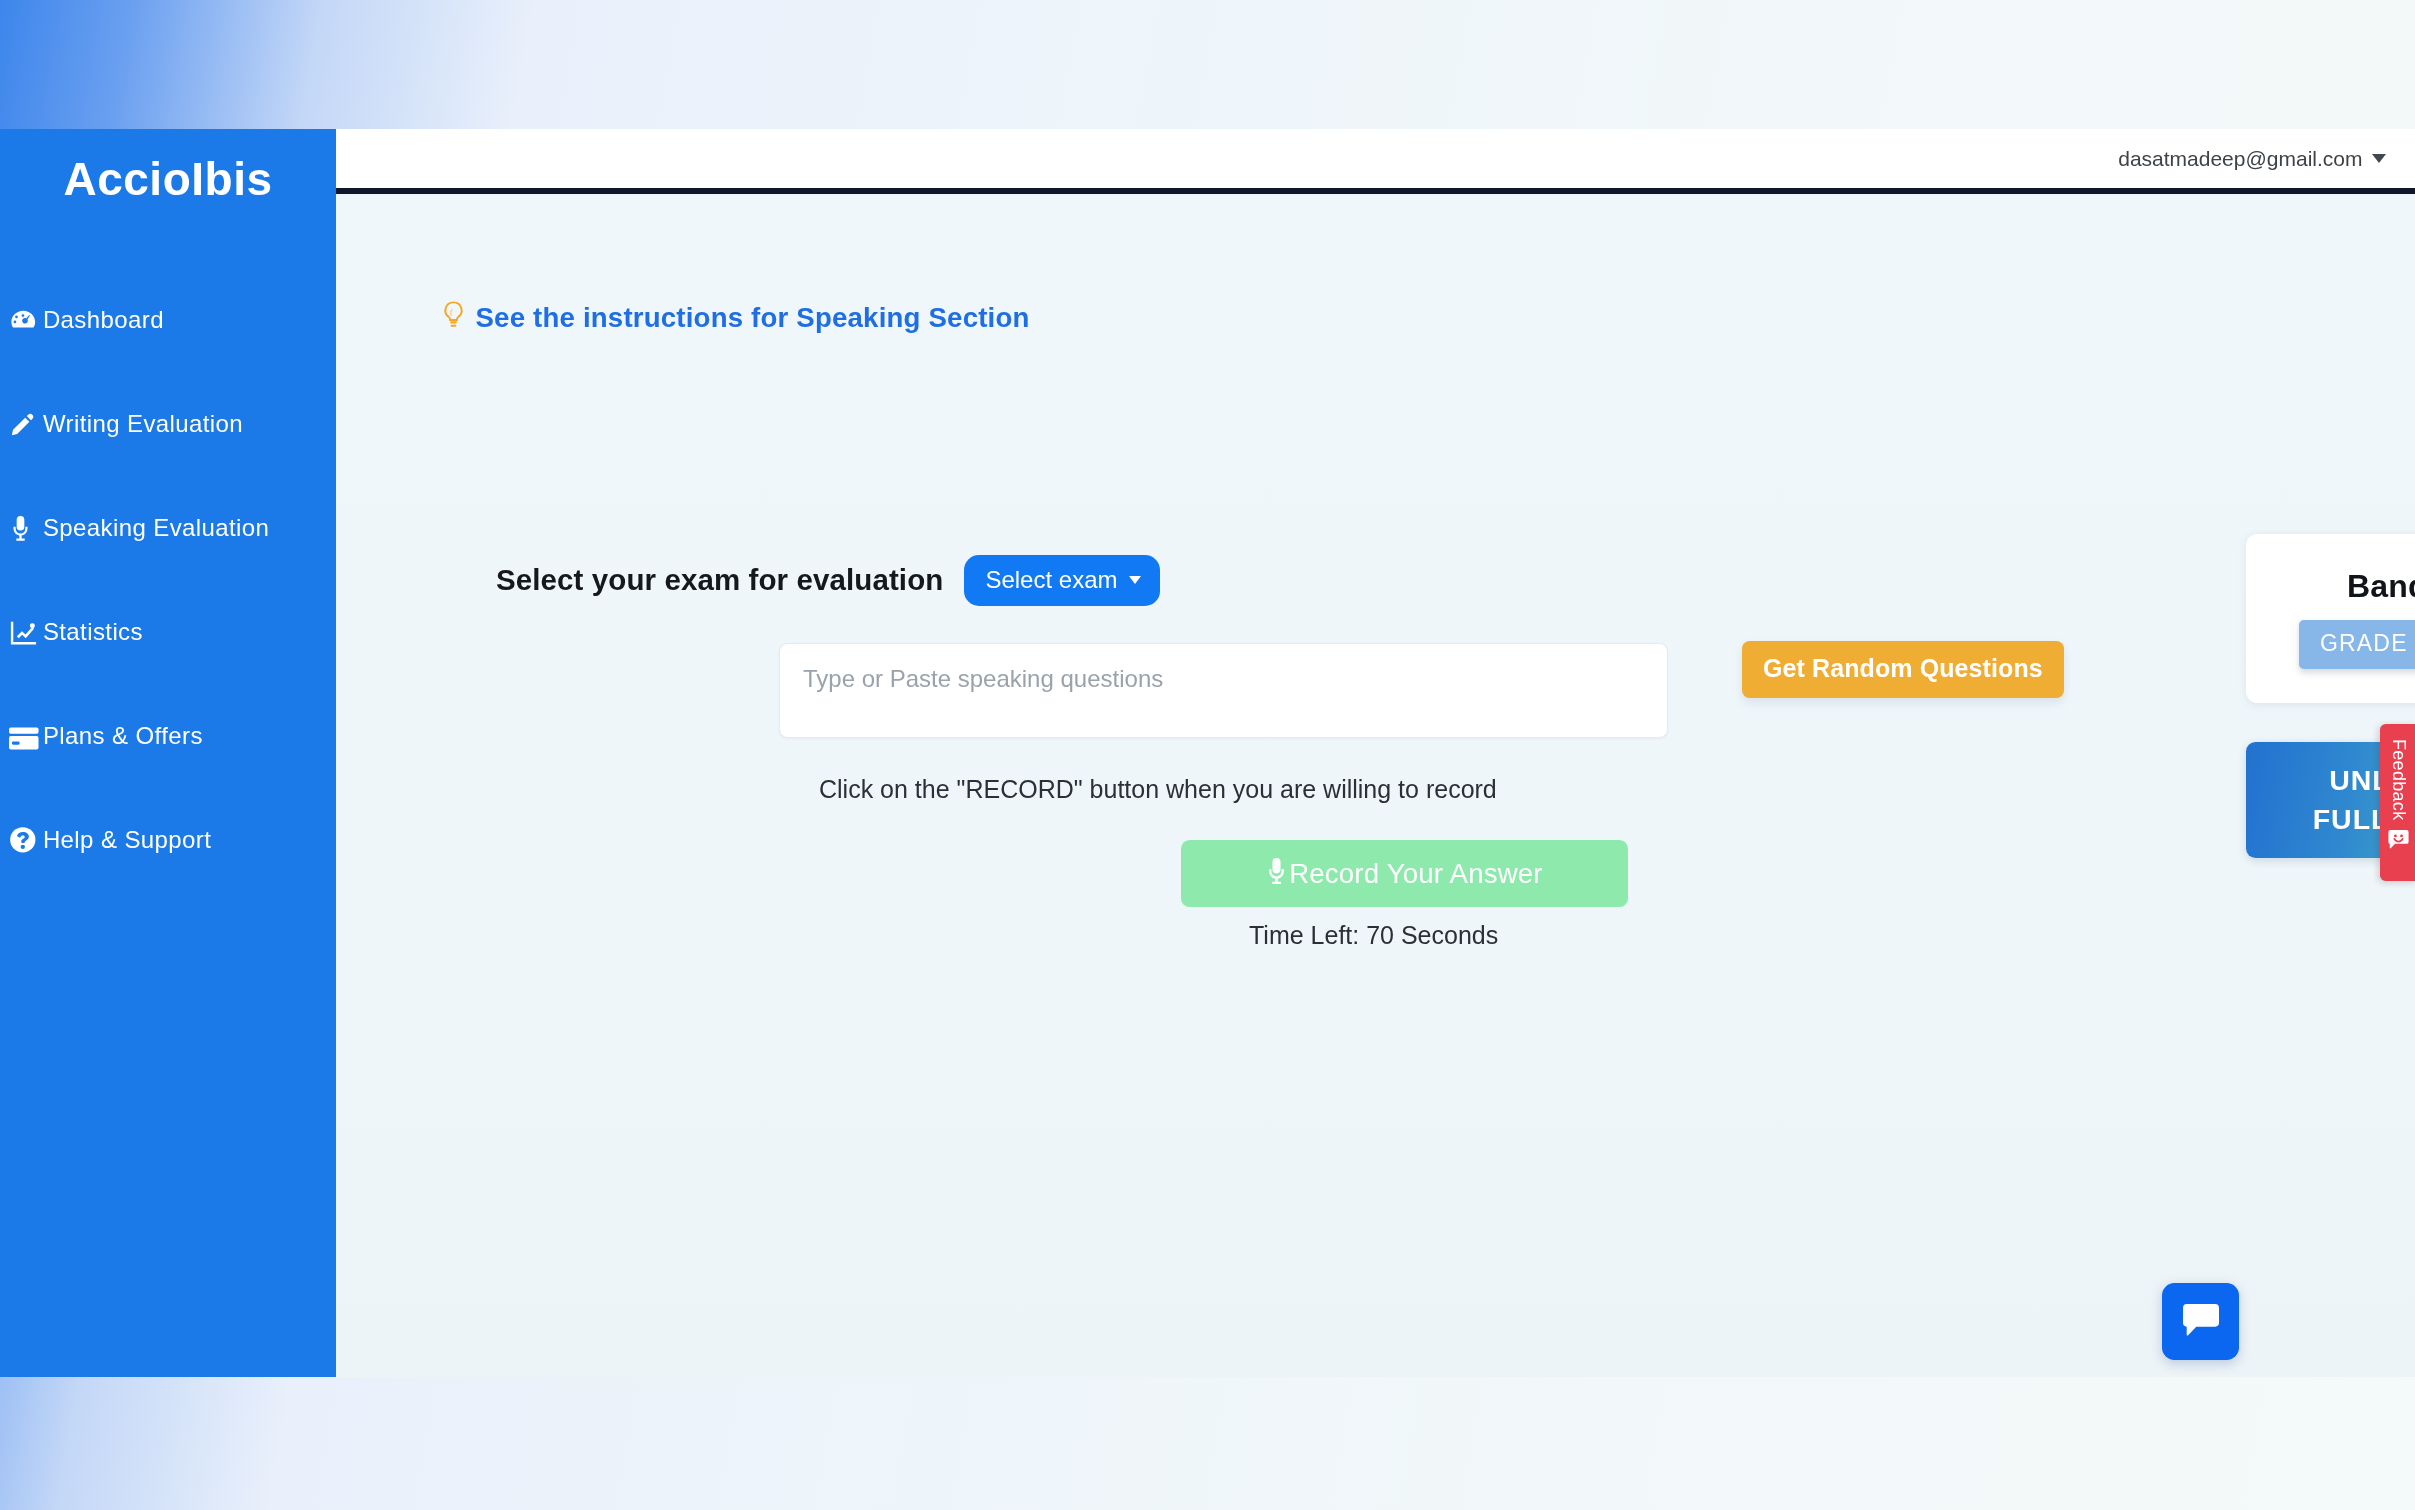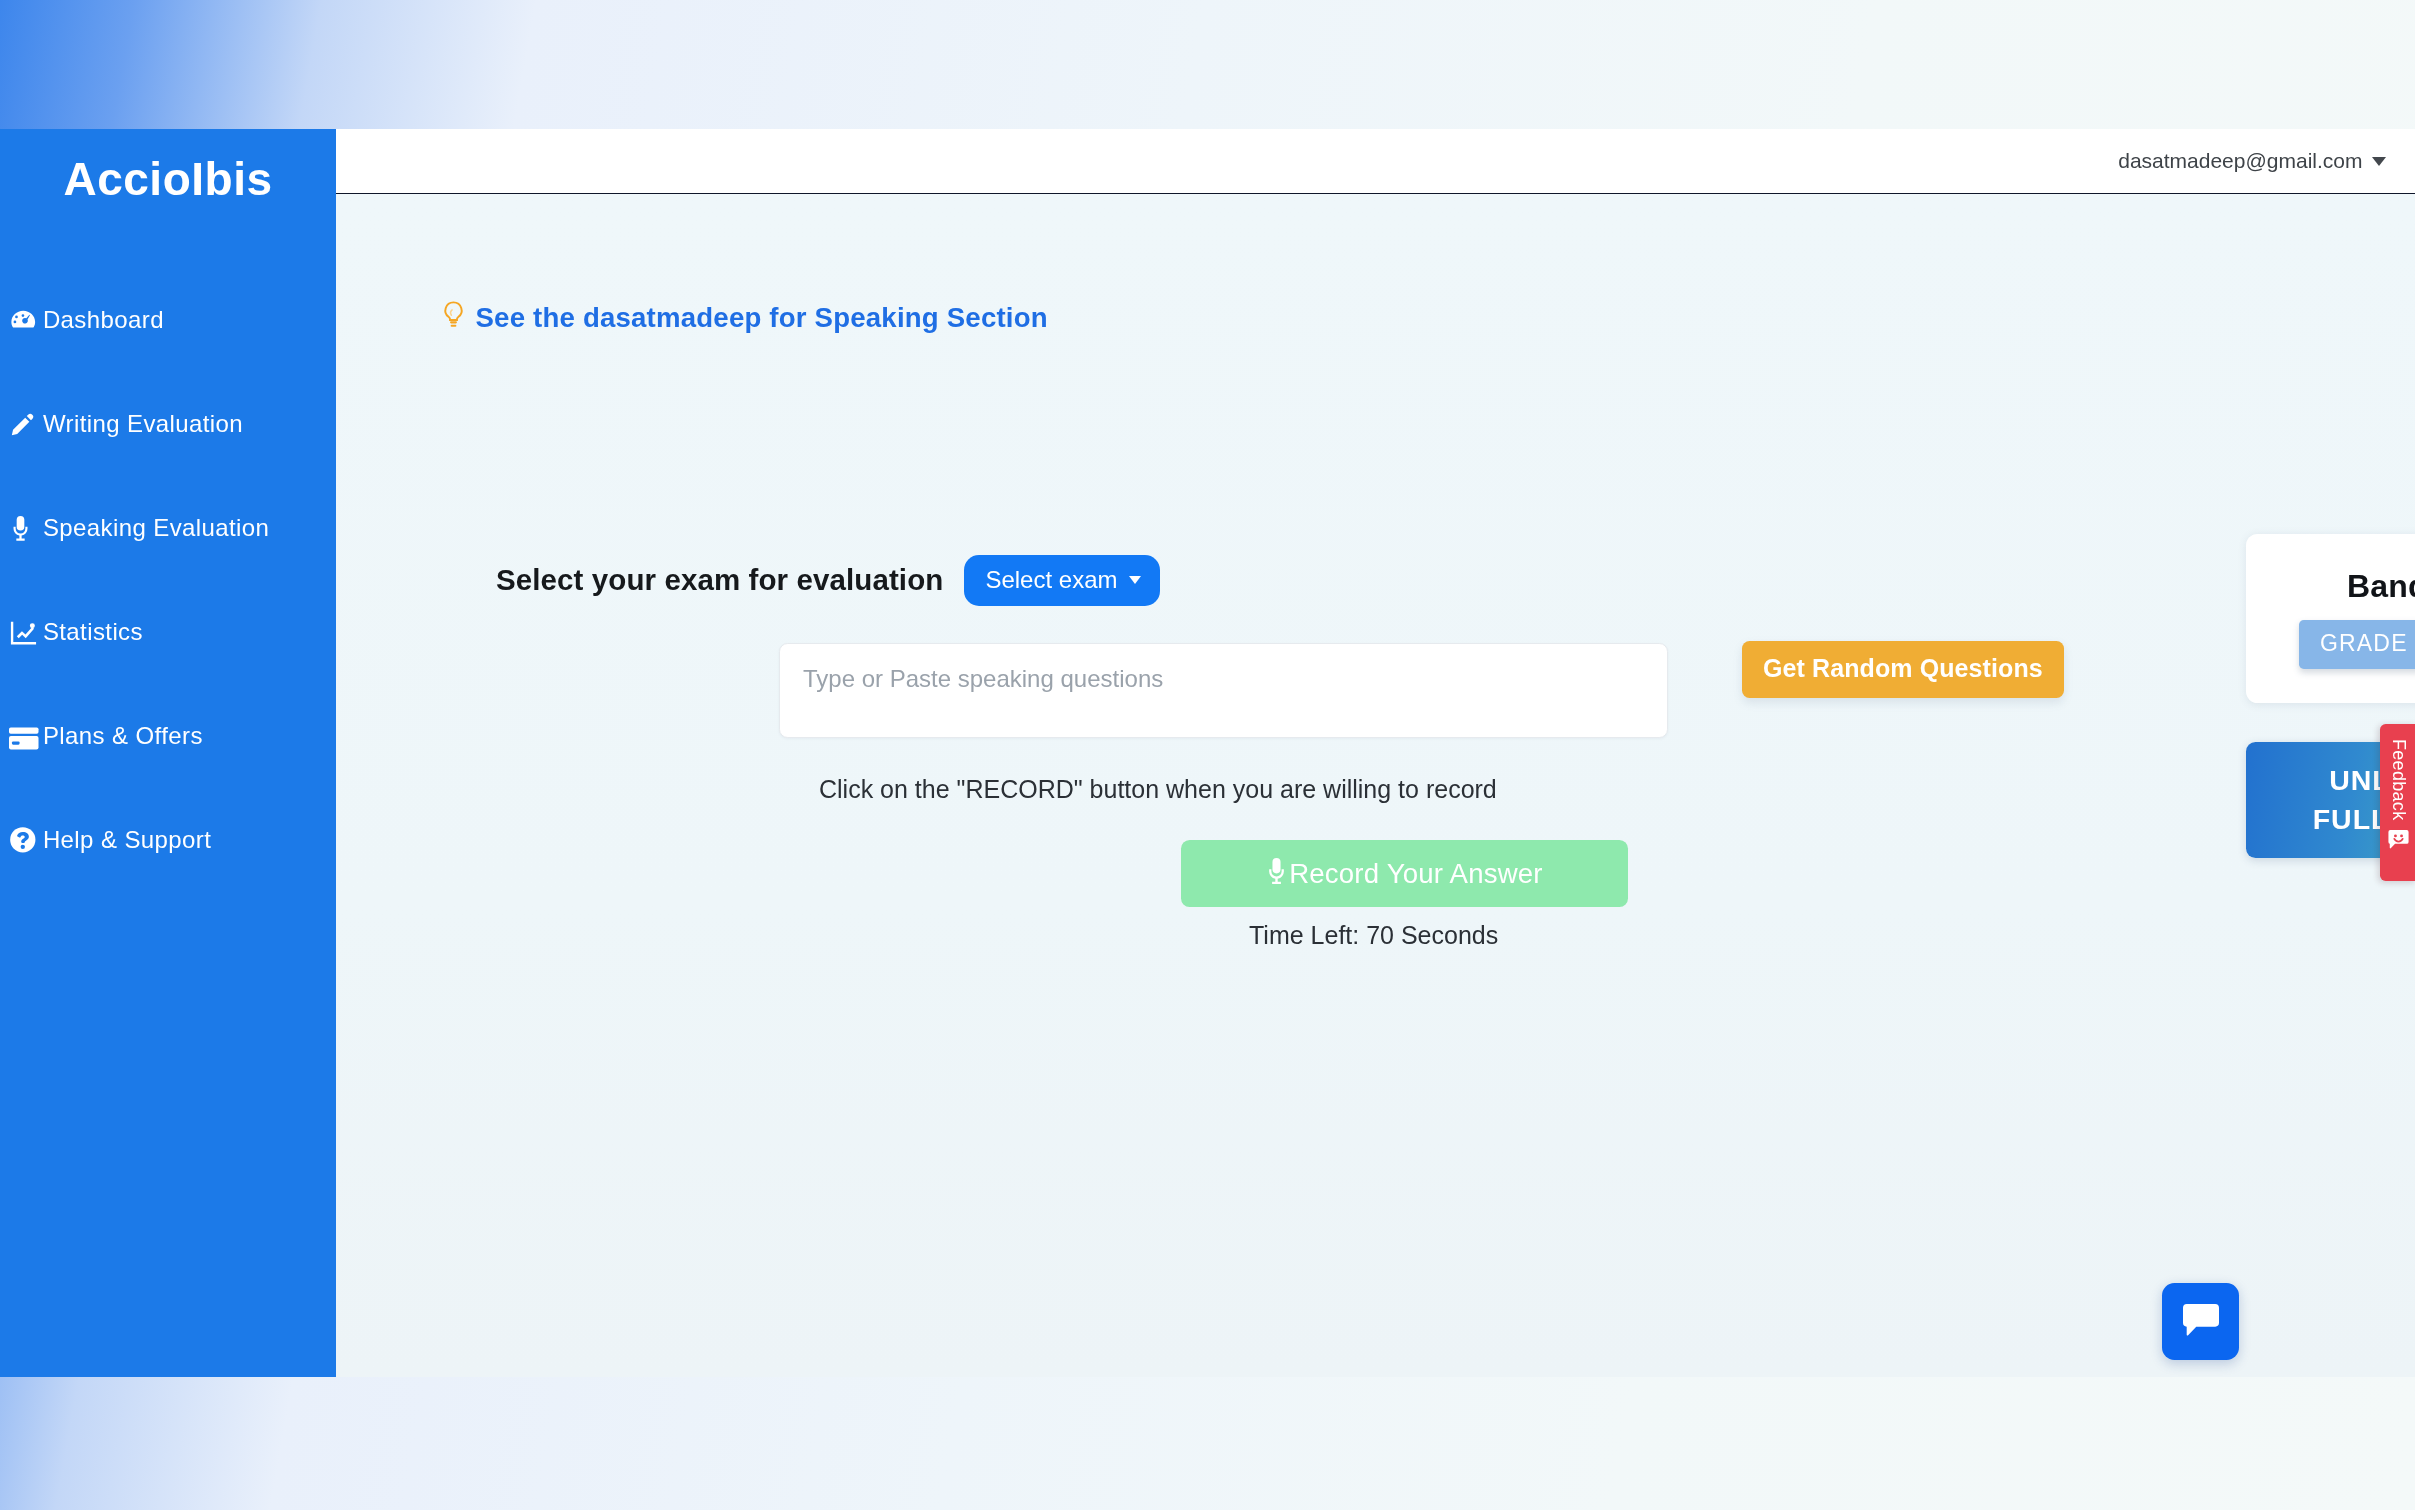--- a/index.html
+++ b/index.html
@@ -83,21 +83,21 @@
     flex-direction: column;
     min-width: 0;
     position: relative;
   }
 
   
   #topbar {
     height: 65px;
     flex: 0 0 65px;
     background: #ffffff;
-    border-bottom: 1px solid #0f172a;
+    border-bottom: 6px solid #0f172a;
     display: flex;
     align-items: center;
     justify-content: flex-end;
     padding-right: 30px;
   }
 
   #account-menu {
     display: flex;
     align-items: center;
     gap: 9.5px;
@@ -446,21 +446,21 @@
 
       <a id="instructions-link" href="#">
         <span class="bulb">
           <svg width="25" height="30" viewBox="0 0 20 26" fill="none">
             <path d="M10 1.2a7 7 0 0 0-4.1 12.7c.7.5 1.1 1.2 1.1 2v.6h6v-.6c0-.8.4-1.5 1.1-2A7 7 0 0 0 10 1.2z" stroke="#f5a623" stroke-width="1.7"></path>
             <rect x="7" y="17.6" width="6" height="1.8" rx="0.9" fill="#f5a623"></rect>
             <rect x="7.5" y="20.6" width="5" height="1.8" rx="0.9" fill="#f5a623"></rect>
             <path d="M8.2 12.3a3.4 3.4 0 0 1 .6-4.6" stroke="#fcd38d" stroke-width="1.3" stroke-linecap="round"></path>
           </svg>
         </span>
-        <span id="instructions-text">See the dasatmadeep for Speaking Section</span>
+        <span id="instructions-text">See the instructions for Speaking Section</span>
       </a>
 
       <div id="exam-row">
         <span id="exam-row-label">Select your exam for evaluation</span>
         <button id="select-exam-button">
           <span>Select exam</span>
           <span class="caret-down"></span>
         </button>
       </div>
 

